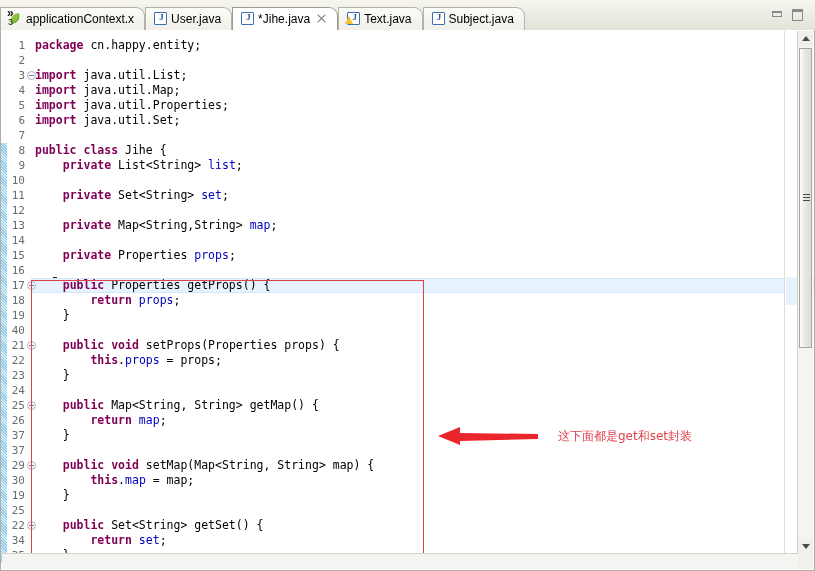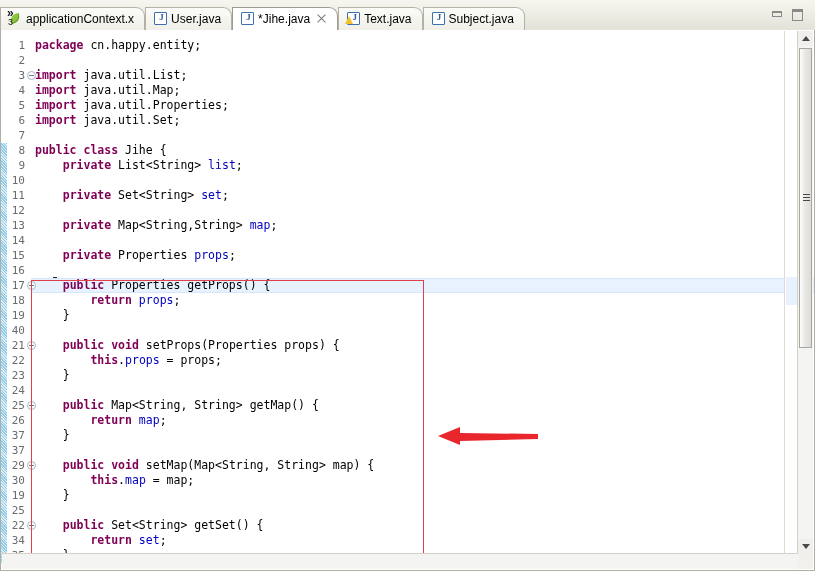--- a/index.html
+++ b/index.html
@@ -295,20 +295,21 @@
           <div class="fold" style="top: 491px;"></div>
           <div class="collapse-line" style="top: 247px;"></div>
         </div>
 
       <div class="code" id="code-host" style="top: 8px;"><div class="cl"><span class="kw">package </span><span class="pl">cn.happy.entity;</span></div><div class="cl">&nbsp;</div><div class="cl"><span class="kw">import </span><span class="pl">java.util.List;</span></div><div class="cl"><span class="kw">import </span><span class="pl">java.util.Map;</span></div><div class="cl"><span class="kw">import </span><span class="pl">java.util.Properties;</span></div><div class="cl"><span class="kw">import </span><span class="pl">java.util.Set;</span></div><div class="cl">&nbsp;</div><div class="cl"><span class="kw">public class </span><span class="pl">Jihe {</span></div><div class="cl"><span class="pl">    </span><span class="kw">private </span><span class="pl">List&lt;String&gt; </span><span class="fld">list</span><span class="pl">;</span></div><div class="cl">&nbsp;</div><div class="cl"><span class="pl">    </span><span class="kw">private </span><span class="pl">Set&lt;String&gt; </span><span class="fld">set</span><span class="pl">;</span></div><div class="cl">&nbsp;</div><div class="cl"><span class="pl">    </span><span class="kw">private </span><span class="pl">Map&lt;String,String&gt; </span><span class="fld">map</span><span class="pl">;</span></div><div class="cl">&nbsp;</div><div class="cl"><span class="pl">    </span><span class="kw">private </span><span class="pl">Properties </span><span class="fld">props</span><span class="pl">;</span></div><div class="cl">&nbsp;</div><div class="cl"><span class="pl">    </span><span class="kw">public </span><span class="pl">Properties getProps() {</span></div><div class="cl"><span class="pl">        </span><span class="kw">return </span><span class="fld">props</span><span class="pl">;</span></div><div class="cl"><span class="pl">    }</span></div><div class="cl">&nbsp;</div><div class="cl"><span class="pl">    </span><span class="kw">public void </span><span class="pl">setProps(Properties props) {</span></div><div class="cl"><span class="pl">        </span><span class="kw">this</span><span class="pl">.</span><span class="fld">props</span><span class="pl"> = props;</span></div><div class="cl"><span class="pl">    }</span></div><div class="cl">&nbsp;</div><div class="cl"><span class="pl">    </span><span class="kw">public </span><span class="pl">Map&lt;String, String&gt; getMap() {</span></div><div class="cl"><span class="pl">        </span><span class="kw">return </span><span class="fld">map</span><span class="pl">;</span></div><div class="cl"><span class="pl">    }</span></div><div class="cl">&nbsp;</div><div class="cl"><span class="pl">    </span><span class="kw">public void </span><span class="pl">setMap(Map&lt;String, String&gt; map) {</span></div><div class="cl"><span class="pl">        </span><span class="kw">this</span><span class="pl">.</span><span class="fld">map</span><span class="pl"> = map;</span></div><div class="cl"><span class="pl">    }</span></div><div class="cl">&nbsp;</div><div class="cl"><span class="pl">    </span><span class="kw">public </span><span class="pl">Set&lt;String&gt; getSet() {</span></div><div class="cl"><span class="pl">        </span><span class="kw">return </span><span class="fld">set</span><span class="pl">;</span></div><div class="cl"><span class="pl">    }</span></div></div>
 
       <div class="annot-rect" id="annot-rect" style="left: 30px; top: 250px; width: 393px; height: 278px;"></div>
       <svg class="annot-arrow" id="annot-arrow" viewBox="0 0 100 22" preserveAspectRatio="none" style="left: 437px; top: 395px; width: 100px; height: 22px;">
         <polygon points="0,11 22,2 22,8 100,9 100,14 22,16 22,20" fill="#e8262c"></polygon>
       </svg>
+      <div class="annot-text" id="annot-text" style="left: 557px; top: 398px;">这下面都是get和set封装</div>
 
       <div class="oruler">
           <div class="omark" style="top: 246px; height: 28px; background: rgb(232, 242, 254);"></div>
         </div>
 
       <div class="vsb">
         <div class="arrow up">
           <div class="tri"></div>
         </div>
         <div class="thumb" id="vthumb" style="top: 17px; height: 300px;">

